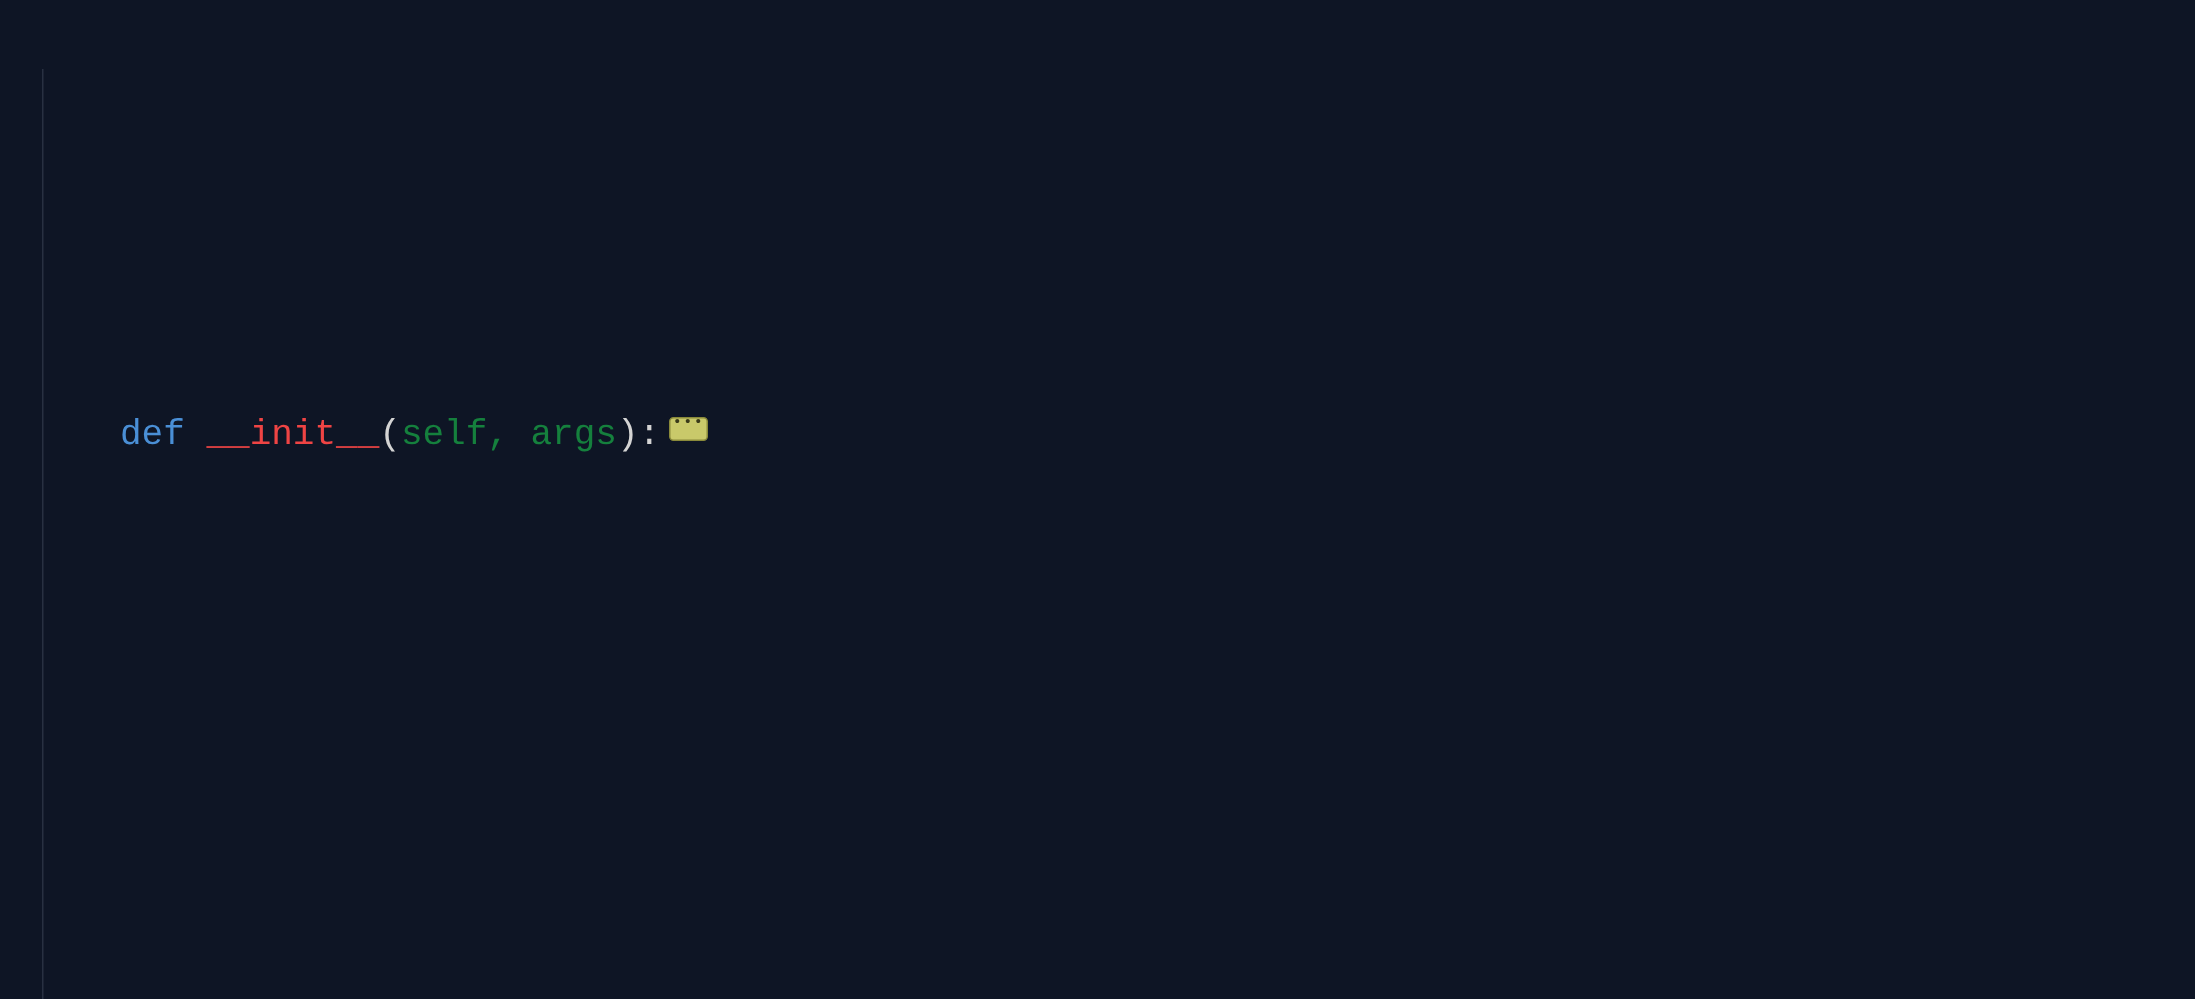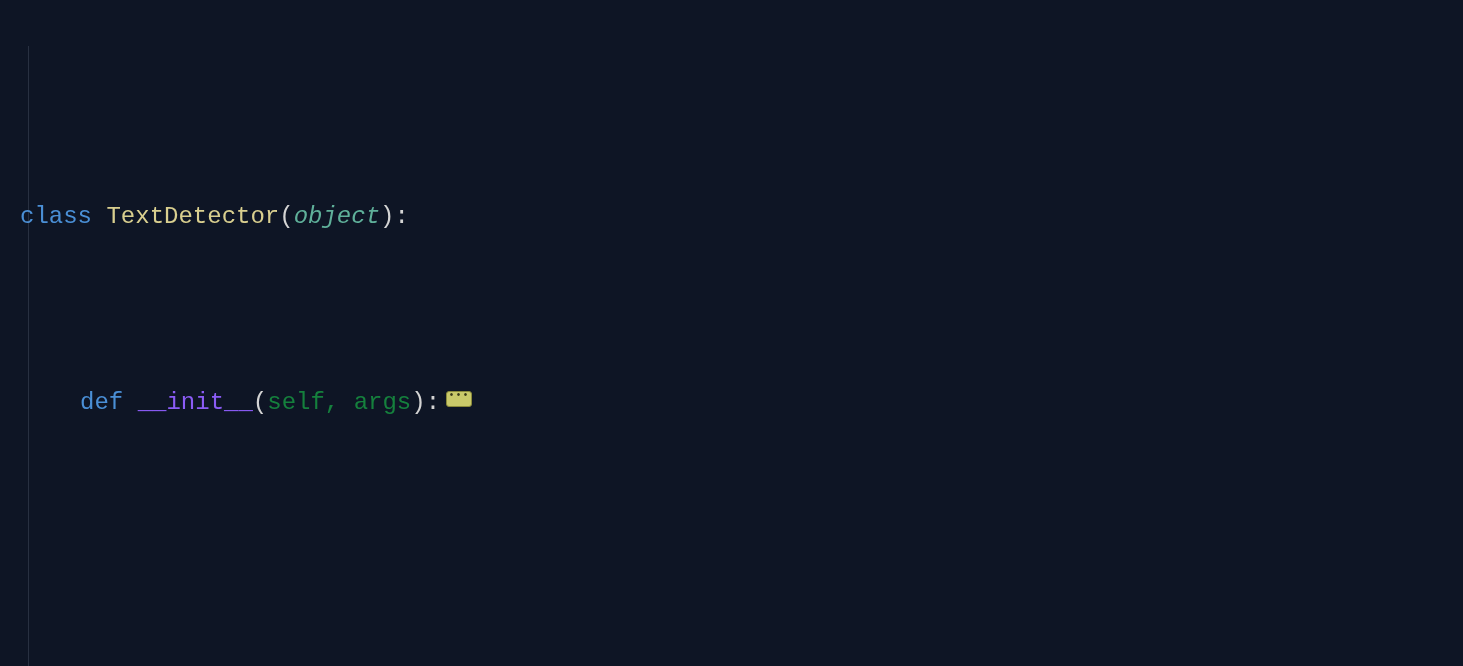--- a/index.html
+++ b/index.html
@@ -21,21 +21,21 @@
   .guide {
     position: absolute;
     left: 28px;
     top: 46px;
     bottom: 120px;
     width: 1px;
     background: rgba(120,130,150,0.25);
   }
   .kw-blue   { color: #4a8fd6; }           
   .cls-name  { color: #d9cf8f; }           
-  .fn-name   { color: #8b5cf6; margin-top: 26px; }           
+  .fn-name   { color: #ef4444; margin-top: 26px; }           
   .type-it   { color: #5fb09a; font-style: italic; } 
   .param     { color: #15803d; }           
   .punct     { color: #d4d4d4; }
 
   .fold {
     display: inline-block;
     vertical-align: 2px;
     width: 26px;
     height: 16px;
     background: #c9c96a;
@@ -58,21 +58,20 @@
   .indent1 { padding-left: 60px; }
   .blank { height: 1.55em; }
 </style>
 </head>
 <body>
 
 <div class="editor">
   <div class="guide"></div>
 
   
-  <span class="line"><span class="kw-blue">class</span><span class="punct"> </span><span class="cls-name">TextDetector</span><span class="punct">(</span><span class="type-it">object</span><span class="punct">):</span></span>
 
   
   <span class="line indent1"><span class="kw-blue">def</span><span class="punct"> </span><span class="fn-name">__init__</span><span class="punct">(</span><span class="param">self, args</span><span class="punct">):</span><span class="fold"></span></span>
 
   <div class="blank"></div>
 
   
   
 
   

